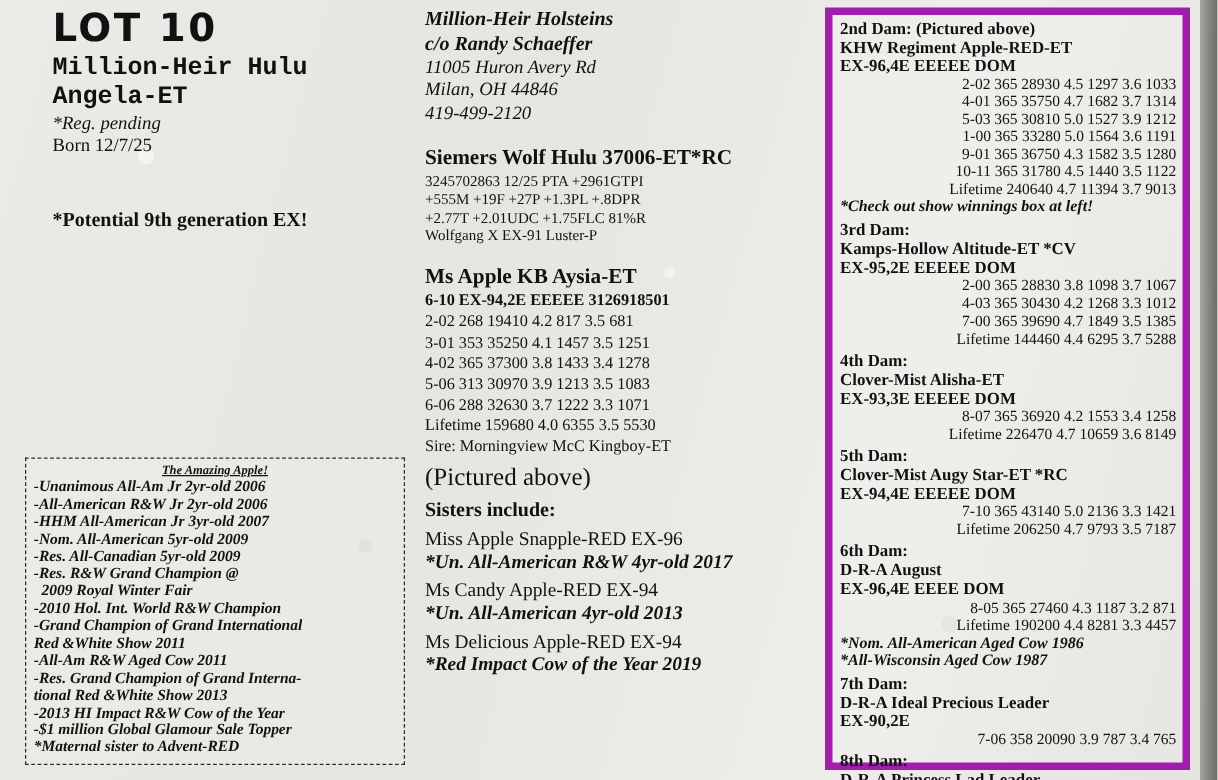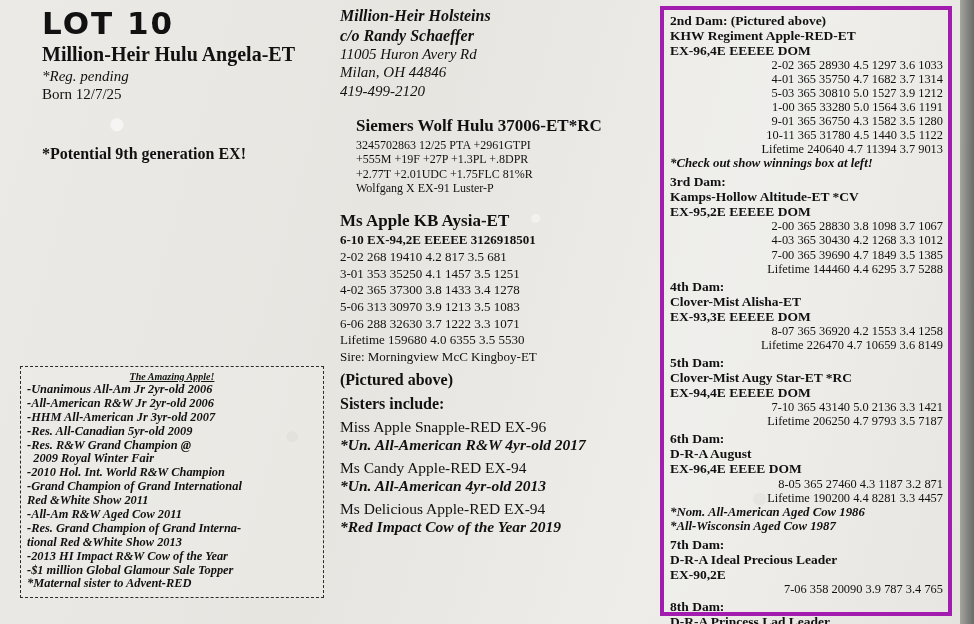--- a/index.html
+++ b/index.html
@@ -33,21 +33,21 @@
   
   .lot-number{
     font-family:"DejaVu Sans", sans-serif;
     font-weight:bold;
     font-size:31px;
     letter-spacing:2px;
     line-height:1.0;
     margin:2px 0 4px 12px;
   }
   .lot-name{
-    font-family:Liberation Serif, serif;
+    font-family:Liberation Mono, monospace;
     font-weight:bold;
     font-size:20px;
     margin:0 0 2px 12px;
   }
   .lot-sub{
     font-size:15px;
     font-style:italic;
     margin:2px 0 0 12px;
   }
   .lot-born{
@@ -85,38 +85,38 @@
 
   
   .consignor{
     text-align:left;
     font-size:15px;
     line-height:1.22;
   }
   .consignor .bold-it{font-weight:bold;font-style:italic;font-size:16px;}
   .consignor .it{font-style:italic;font-size:15px;}
 
-  .sire-block{margin-top:16px;margin-left:16px;}
+  .sire-block{margin-top:16px;}
   .sire-name{
     font-weight:bold;font-size:17px;margin-bottom:2px;
   }
   .sire-line{font-size:12px;line-height:1.2;}
 
   .dam-block{margin-top:16px;}
   .dam-name{font-weight:bold;font-size:17px;margin-bottom:1px;}
   .dam-rec{font-size:13px;line-height:1.28;}
   .dam-rec.bold{font-weight:bold;}
-  .pictured{font-weight:bold;font-size:16px;margin-top:6px;}
+  .pictured{font-weight:normal;font-size:20px;margin-top:6px;}
   .sisters-head{font-weight:bold;font-size:16px;margin-top:6px;}
   .sister-name{font-weight:normal;font-size:15.5px;margin-top:5px;}
   .sister-note{font-weight:bold;font-style:italic;font-size:15.5px;}
 
   
   .ped-box{
-    border:4px solid #a21caf;
+    border:6px solid #a21caf;
     padding:3px 5px 4px 6px;
     background:rgba(255,255,255,0.10);
     height:610px;
     box-sizing:border-box;
   }
   .ped-head{font-weight:bold;font-size:13.5px;line-height:1.12;}
   .ped-sub{font-weight:bold;font-size:13.5px;line-height:1.12;}
   .ped-row{font-size:12.4px;line-height:1.13;font-family:"Liberation Serif",serif;text-align:right;}
   .ped-note{font-weight:bold;font-style:italic;font-size:12.8px;line-height:1.15;}
   .ped-gap{height:3px;}
@@ -143,20 +143,21 @@
     <div class="lot-born">Born 12/7/25</div>
     <div class="potential">*Potential 9th generation EX!</div>
   </div>
 
   <div class="apple-box">
     <div class="apple-title">The Amazing Apple!</div>
     <div id="apple-lines">
         <div class="apple-line">-Unanimous All-Am Jr 2yr-old 2006</div>
         <div class="apple-line">-All-American R&amp;W Jr 2yr-old 2006</div>
         <div class="apple-line">-HHM All-American Jr 3yr-old 2007</div>
+        <div class="apple-line">-Nom. All-American 5yr-old 2009</div>
         <div class="apple-line">-Res. All-Canadian 5yr-old 2009</div>
         <div class="apple-line">-Res. R&amp;W Grand Champion @
   2009 Royal Winter Fair</div>
         <div class="apple-line">-2010 Hol. Int. World R&amp;W Champion</div>
         <div class="apple-line">-Grand Champion of Grand International
 Red &amp;White Show 2011</div>
         <div class="apple-line">-All-Am R&amp;W Aged Cow 2011</div>
         <div class="apple-line">-Res. Grand Champion of Grand Interna-
 tional Red &amp;White Show 2013</div>
         <div class="apple-line">-2013 HI Impact R&amp;W Cow of the Year</div>

